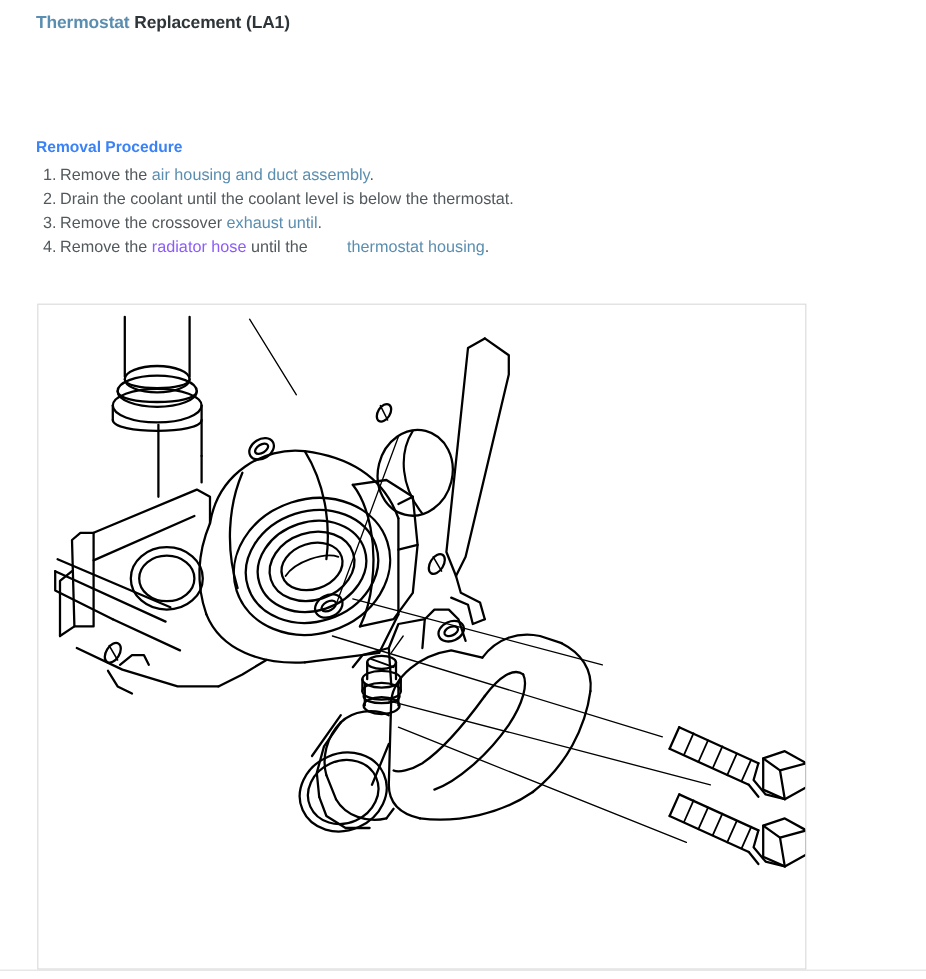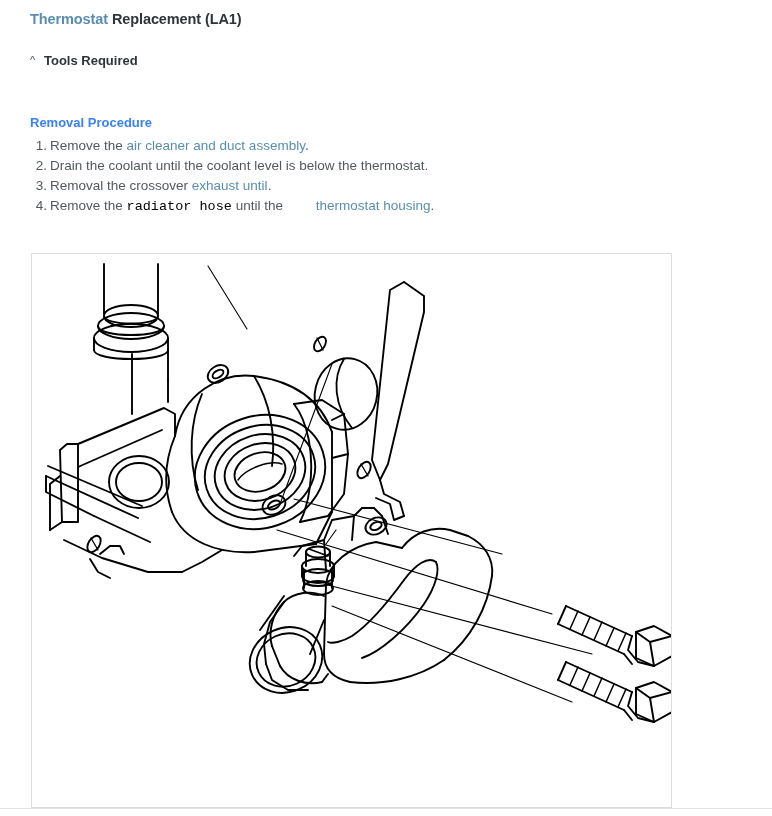--- a/index.html
+++ b/index.html
@@ -148,32 +148,29 @@
 </head>
 <body style="background: rgb(255, 255, 255);">
 
 <div class="page">
 
   <div class="doc-title">
     <span class="lnk" style="color: rgb(90, 142, 176);">Thermostat</span><span> Replacement (LA1)</span>
   </div>
 
   <div class="tools-block">
-    <div class="tools-head">
-      <span class="caret">^</span><span>Tools Required</span>
-    </div>
   </div>
 
   <div class="proc-block">
     <div class="proc-head">Removal Procedure</div>
     <ol class="proc-list" id="proc-list">
-        <li><span class="num">1.</span><span>Remove the </span><span class="lnk" style="color: rgb(90, 142, 176);">air cleaner and duct assembly</span><span>.</span></li>
+        <li><span class="num">1.</span><span>Remove the </span><span class="lnk" style="color: rgb(90, 142, 176);">air housing and duct assembly</span><span>.</span></li>
         <li><span class="num">2.</span><span>Drain the coolant until the coolant level is below the thermostat.</span></li>
-        <li><span class="num">3.</span><span>Removal the crossover </span><span class="lnk" style="color: rgb(90, 142, 176);">exhaust until</span><span>.</span></li>
-        <li><span class="num">4.</span><span>Remove the </span><span class="lnk" style="color: #000000; font-family: Liberation Mono, monospace;">radiator hose</span><span> until the </span><span class="lnk" style="color: rgb(90, 142, 176); margin-left: 29px;">thermostat housing</span><span>.</span></li>
+        <li><span class="num">3.</span><span>Remove the crossover </span><span class="lnk" style="color: rgb(90, 142, 176);">exhaust until</span><span>.</span></li>
+        <li><span class="num">4.</span><span>Remove the </span><span class="lnk" style="color: #8b5cf6;">radiator hose</span><span> until the </span><span class="lnk" style="color: rgb(90, 142, 176); margin-left: 29px;">thermostat housing</span><span>.</span></li>
       </ol>
   </div>
 
   <div class="figure-panel" style="border-color: rgb(220, 220, 220); background: rgb(255, 255, 255);">
     <svg width="641" height="555" viewBox="0 0 641 555" fill="none" stroke="#000000" stroke-width="1.9" stroke-linecap="round" stroke-linejoin="round">
 
       <g stroke-width="1.1">
         <path d="M215 75 L176 12"></path>
         <path d="M262 245 L470 300"></path>
         <path d="M245 276 L520 360"></path>

